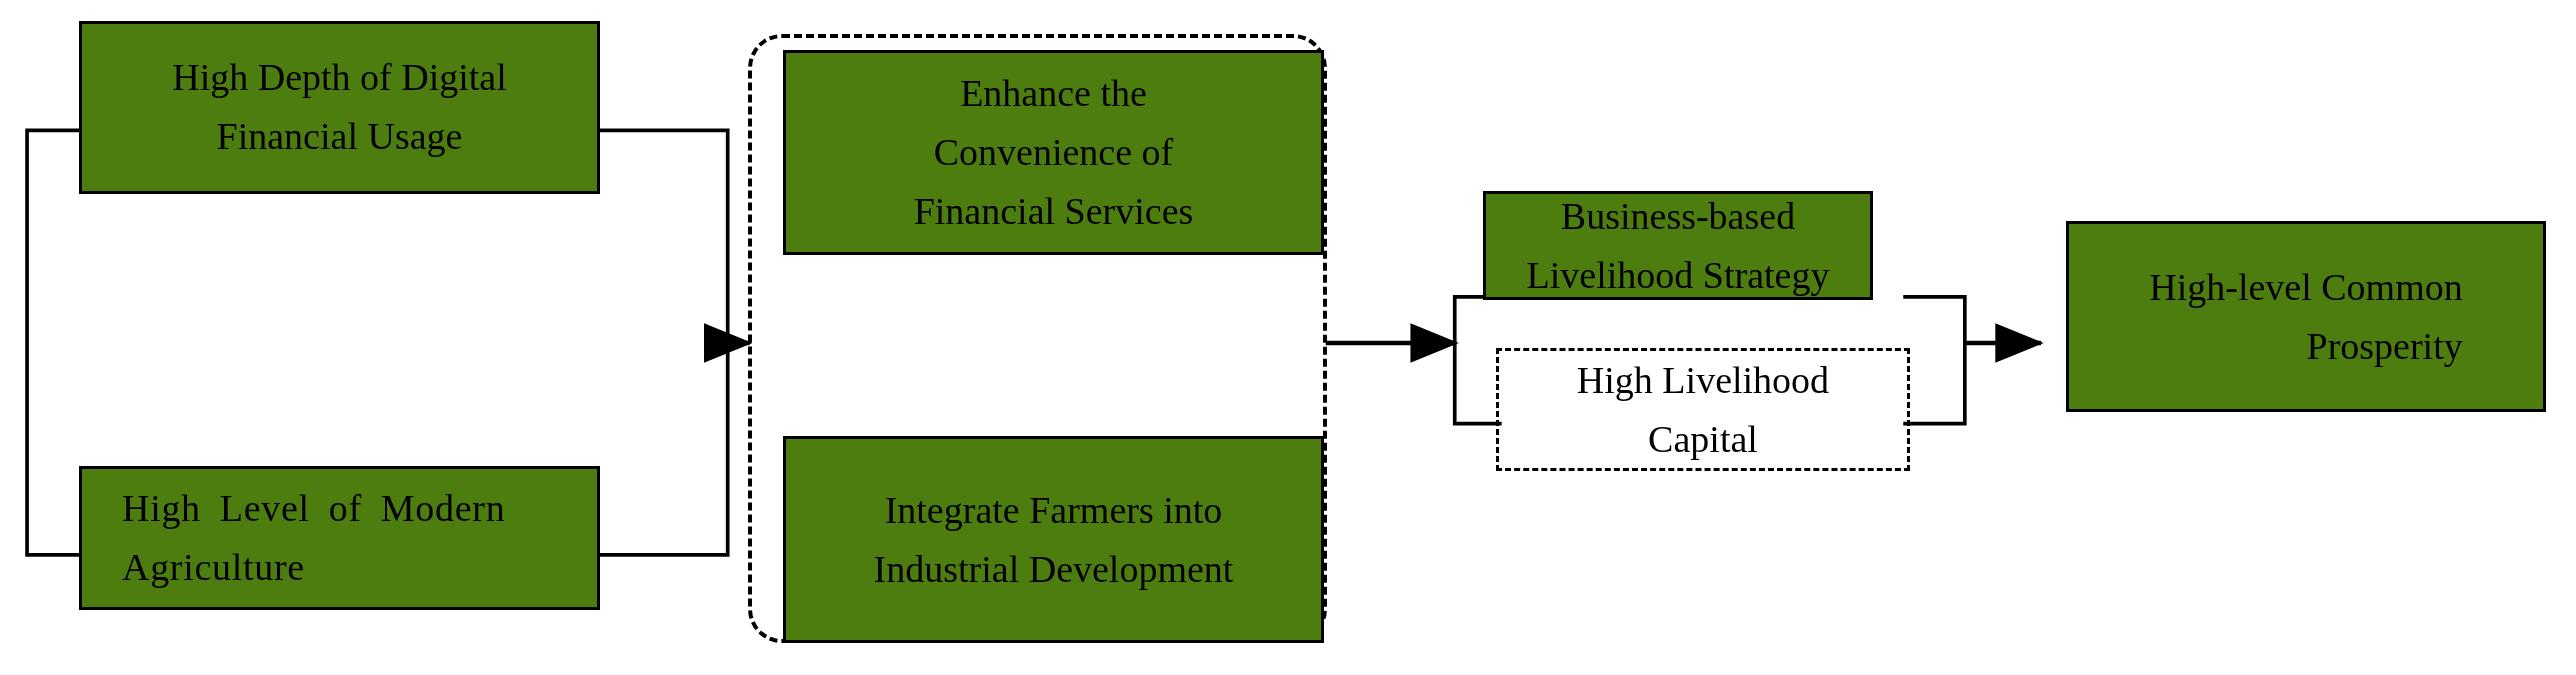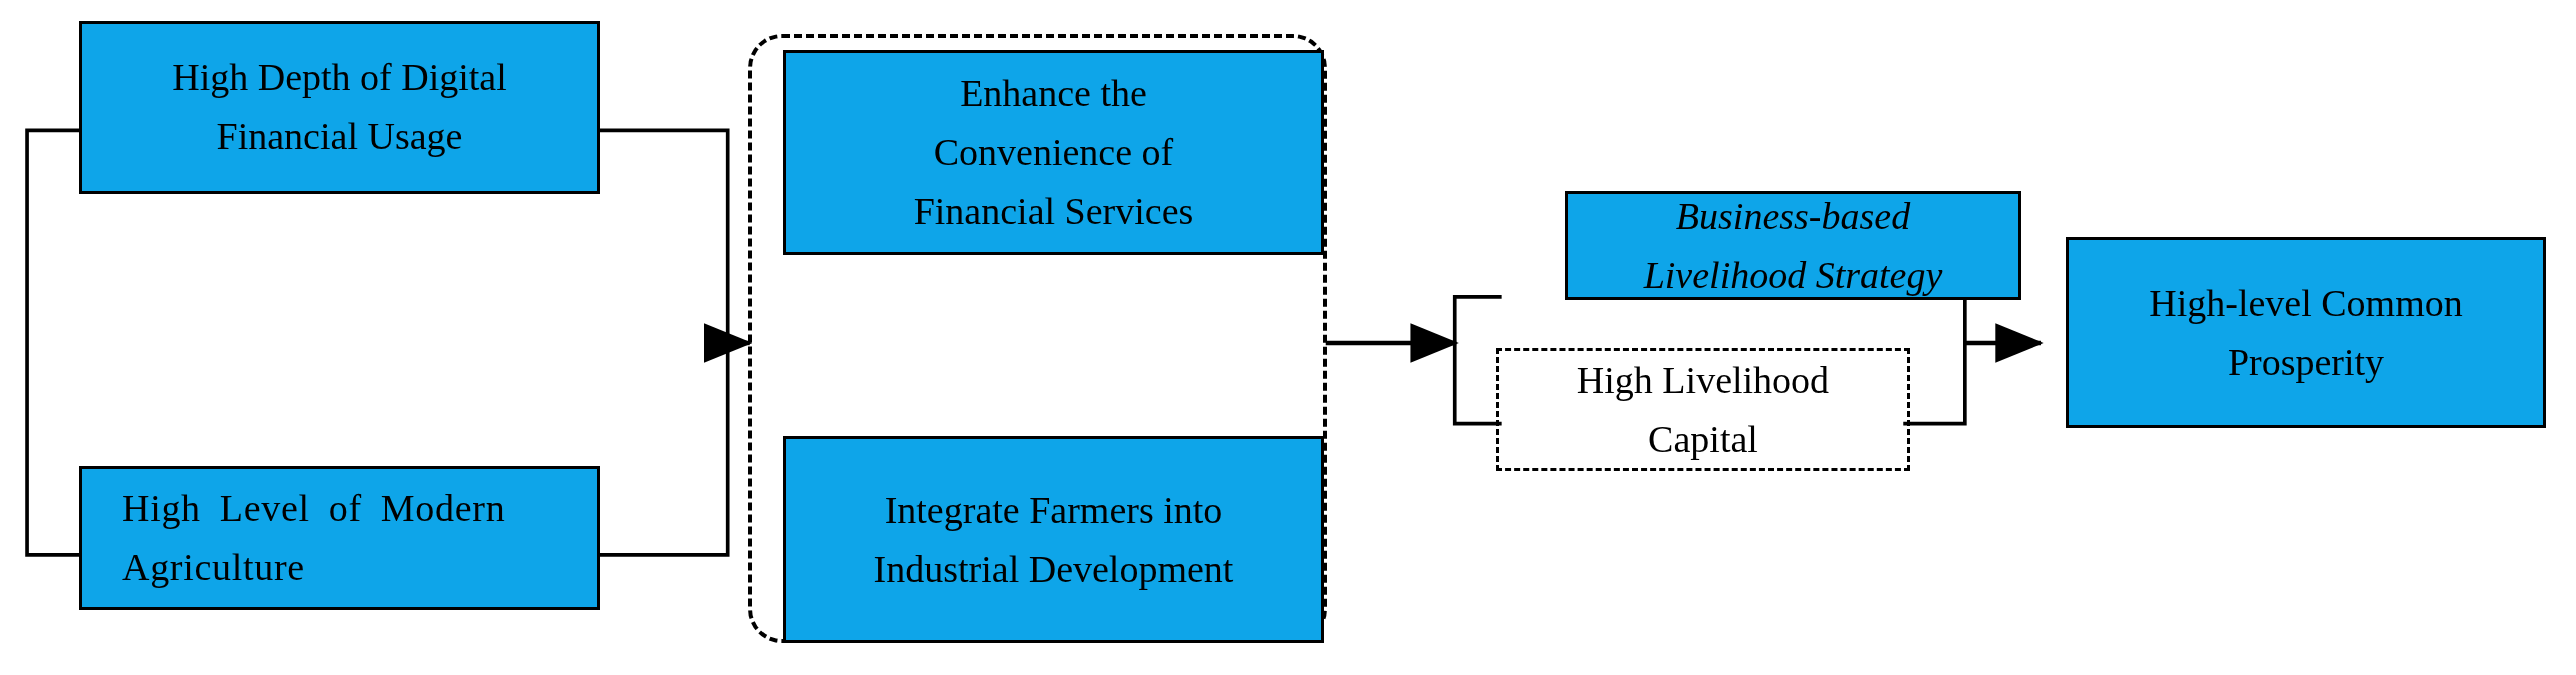--- a/index.html
+++ b/index.html
@@ -23,21 +23,21 @@
     position: absolute;
     left: 0;
     top: 0;
     width: 2576px;
     height: 675px;
   }
   
   .node {
     position: absolute;
     box-sizing: border-box;
-    background: #0ea5e9;
+    background: #4d7c0f;
     border: 3.7px solid #000000;
     display: flex;
     align-items: center;
     justify-content: center;
     text-align: center;
     line-height: 1.55;
     font-size: 38px;
     padding: 2.9px 10.3px;
     z-index: 5;
   }
@@ -71,25 +71,25 @@
   #node-inclusive-fin   { left: 79px;  top: 248px; width: 521px; height: 173px; }
   #node-modern-agri     { left: 79px;  top: 466px; width: 521px; height: 144px; padding-left: 40px; }
 
   
   #group-mechanism      { left: 748px; top: 34px;  width: 579px; height: 609px; }
   #node-convenience     { left: 783px; top: 50px;  width: 541px; height: 205px; align-items: center; }
   #node-financial-needs { left: 783px; top: 280px; width: 541px; height: 132px; }
   #node-integrate       { left: 783px; top: 436px; width: 541px; height: 207px; }
 
   
-  #node-livelihood-strategy { left: 1565px; top: 191px; width: 456px; height: 109px; font-style: italic; }
+  #node-livelihood-strategy { left: 1483px; top: 191px; width: 390px; height: 109px; }
   #node-livelihood-capital  { left: 1496px; top: 348px; width: 414px; height: 123px; }
 
   
-  #node-prosperity      { left: 2066px; top: 237px; width: 480px; height: 191px; }
+  #node-prosperity      { left: 2066px; top: 221px; width: 480px; height: 191px; text-align: right; }
 </style>
 </head>
 <body>
 
 <div id="canvas">
 
   <svg id="flow-svg" viewBox="0 0 3513 921" xmlns="http://www.w3.org/2000/svg">
     <defs>
       <marker id="arrowhead" markerWidth="11" markerHeight="9" refX="10.4" refY="4.5" orient="auto" markerUnits="strokeWidth">
         <path d="M0,0 L11,4.5 L0,9 z" fill="#000000"></path>

